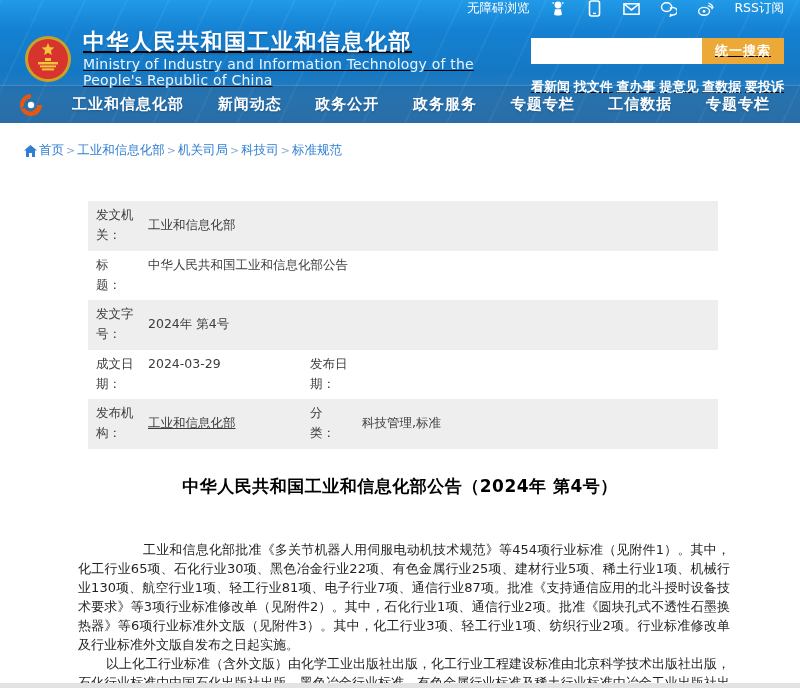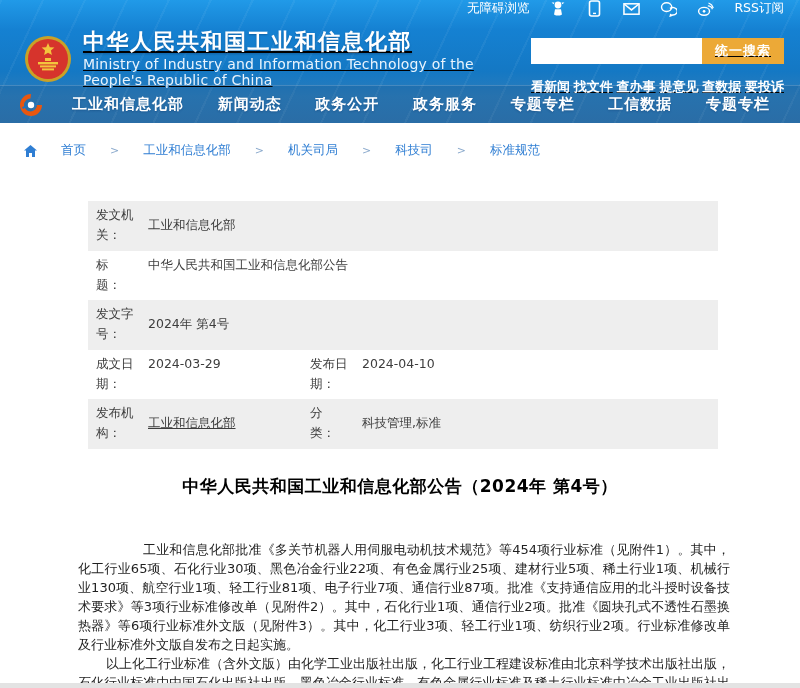--- a/index.html
+++ b/index.html
@@ -38,21 +38,21 @@
 
   .nav{ height:38px; display:flex; align-items:center; padding:0 22px 0 18px;
     background:rgba(10,30,70,0.10); border-top:1px solid rgba(255,255,255,0.18); }
   .nav-logo{ width:26px; height:26px; margin-right:28px; flex-shrink:0; }
   .nav-items{ flex:1; display:flex; justify-content:space-between; padding-right:8px; }
   .nav-item{ color:#fff; font-size:15px; font-weight:bold; letter-spacing:1px;
     text-decoration:none; cursor:pointer; text-shadow:0 1px 2px rgba(0,40,90,.3); }
 
   
   .content{ background:#fff; }
-  .breadcrumb{ display:flex; align-items:center; gap:24px; margin:19px 16px 0 24px;
+  .breadcrumb{ display:flex; align-items:center; gap:2px; margin:19px 16px 0 24px;
     font-size:12.5px; color:#2f7ed3; }
   .breadcrumb a{ color:#2f7ed3; text-decoration:none; cursor:pointer; }
   .crumb-sep{ color:#8aa9cc; font-size:11px; }
   .home-icon svg{ display:block; }
 
   .meta-table{ width:630px; margin:42px 0 0 88px; font-size:12.5px; color:#3d3d3d; }
   .meta-row{ display:flex; padding:4px 8px 5px 8px; line-height:1.62; min-height:41px; }
   .meta-row.gray{ background:#eeeeee;align-items:center; }
   .m-label{ width:46px; flex-shrink:0; white-space:pre-line; }
   .m-value{ flex:1; padding-left:6px; }
@@ -212,21 +212,20 @@
         <span class="m-label">发文字
 号：</span>
         <span class="m-value">2024年 第4号</span>
       </div>
       <div class="meta-row">
         <span class="m-label">成文日
 期：</span>
         <span class="m-value fixed">2024-03-29</span>
         <span class="m-label second">发布日
 期：</span>
-        <span class="m-value">2024-04-10</span>
       </div>
       <div class="meta-row gray">
         <span class="m-label">发布机
 构：</span>
         <span class="m-value fixed"><a>工业和信息化部</a></span>
         <span class="m-label second">分
 类：</span>
         <span class="m-value">科技管理,标准</span>
       </div>
     </div>

